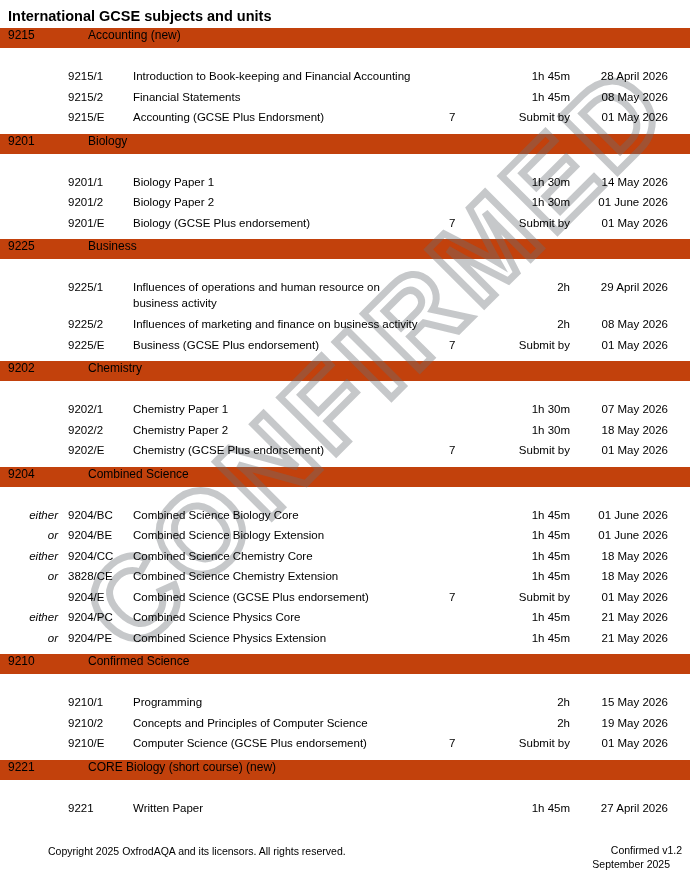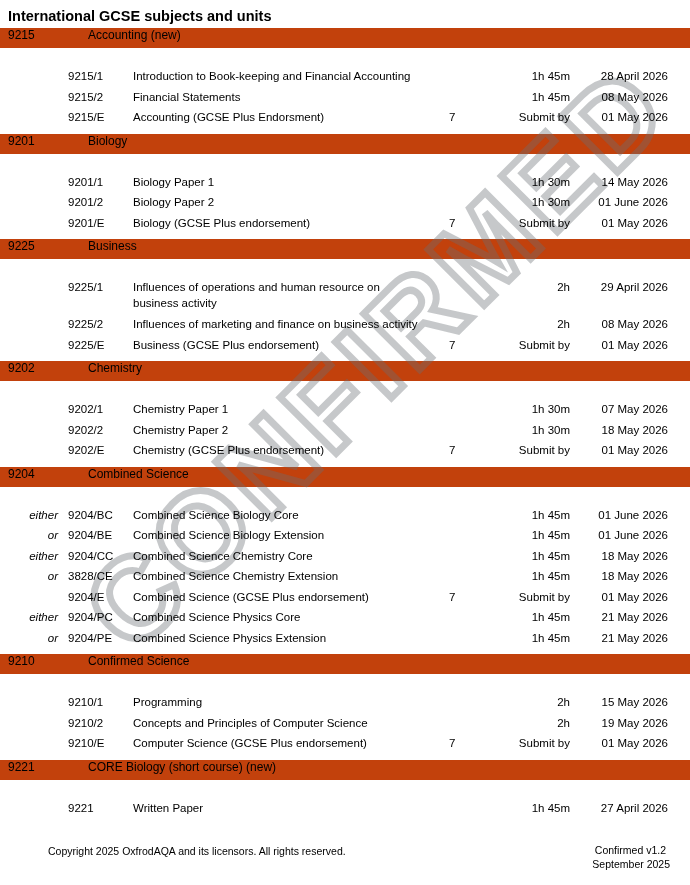--- a/index.html
+++ b/index.html
@@ -62,21 +62,21 @@
   .c-unit   { width: 65px;  flex: none; white-space: pre; }
   .c-title  { width: 312px; flex: none; white-space: pre; }
   .c-flag   { width: 25px;  padding-left: 4px; flex: none; }
   .c-dur    { width: 100px; text-align: right; flex: none; white-space: pre; }
   .c-date   { width: 98px;  text-align: right; flex: none; white-space: pre; }
   .footer-copyright {
     position: absolute; left: 48px; top: 845px;
     font-size: 10.5px; z-index: 3; color: #000000;
   }
   .footer-confirmed {
-    position: absolute; right: 24px; top: 844px;
+    position: absolute; right: 8px; top: 844px;
     font-size: 10.5px; z-index: 3; color: #000000; text-align: right;
   }
   .footer-version-date {
     position: absolute; right: 20px; top: 858px;
     font-size: 10.5px; z-index: 3; color: #000000; text-align: center;
   }
 </style>
 </head>
 <body>
 

